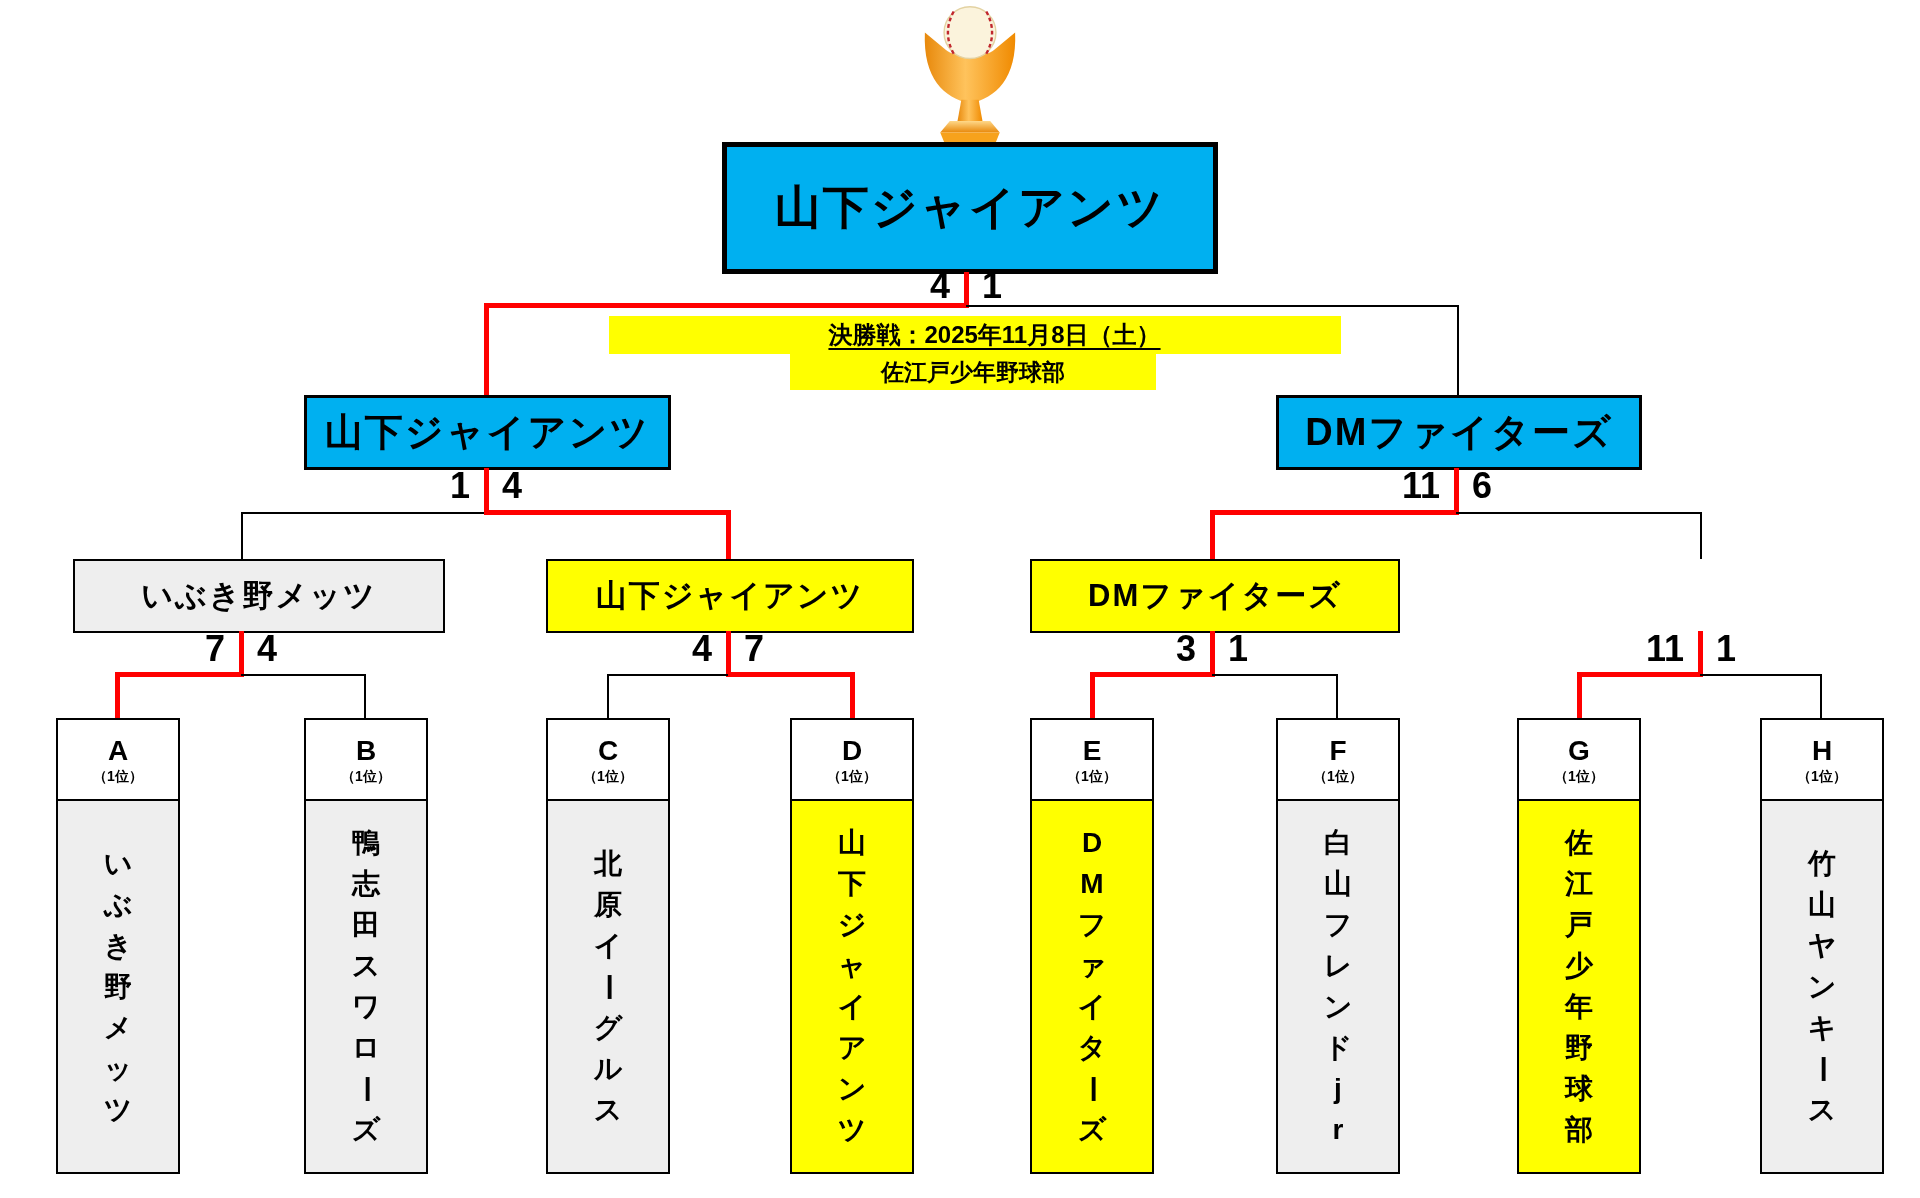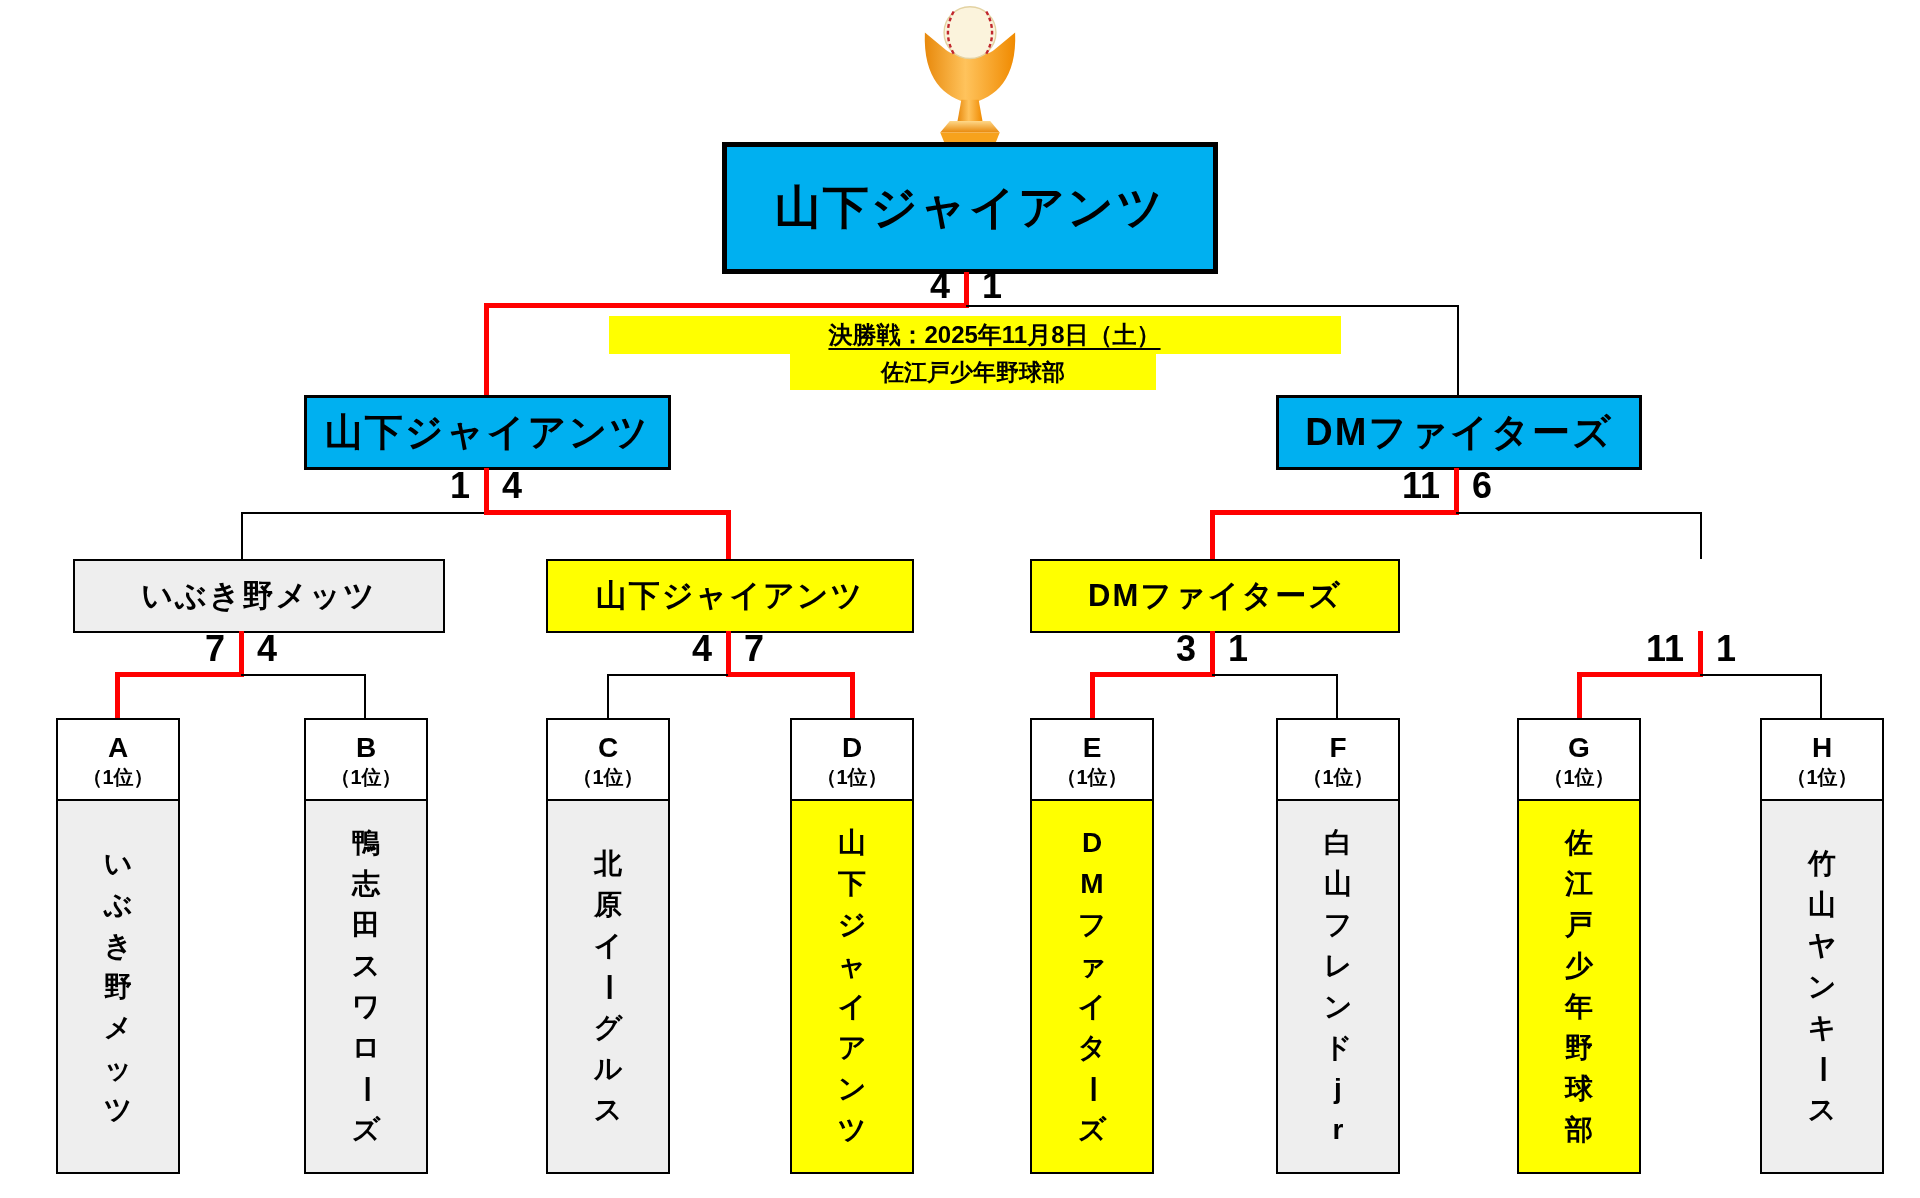--- a/index.html
+++ b/index.html
@@ -27,21 +27,21 @@
   .score-row{position:absolute;width:220px;height:40px;display:flex;font-weight:bold;font-size:36px;line-height:40px;}
   .score-row .sl{flex:1;text-align:right;padding-right:16px;}
   .score-row .sr{flex:1;text-align:left;padding-left:16px;}
   .banner{position:absolute;box-sizing:border-box;background:var(--yellow);display:flex;align-items:center;justify-content:center;font-weight:bold;}
   .banner1{font-size:24px;}
   .banner1 span{text-decoration:underline;text-underline-offset:5px;}
   .banner2{font-size:23px;}
   .seed-header{position:absolute;box-sizing:border-box;width:124px;height:83px;background:#fff;border:2px solid #000;
        display:flex;flex-direction:column;align-items:center;justify-content:center;font-weight:bold;line-height:1.25;}
   .seed-letter{font-size:28px;font-weight:bold;}
-  .seed-rank{font-size:20px;font-weight:bold;}
+  .seed-rank{font-size:14px;font-weight:bold;}
   .team-col{position:absolute;box-sizing:border-box;width:124px;height:375px;border:2px solid #000;
        display:flex;flex-direction:column;align-items:center;justify-content:center;gap:13px;
        font-weight:bold;font-size:28px;}
   .team-col .vchar{display:block;line-height:1;}
   .team-col .vchar.rot{transform:rotate(90deg);}
 </style>
 </head>
 <body>
 
 <div id="canvas">

